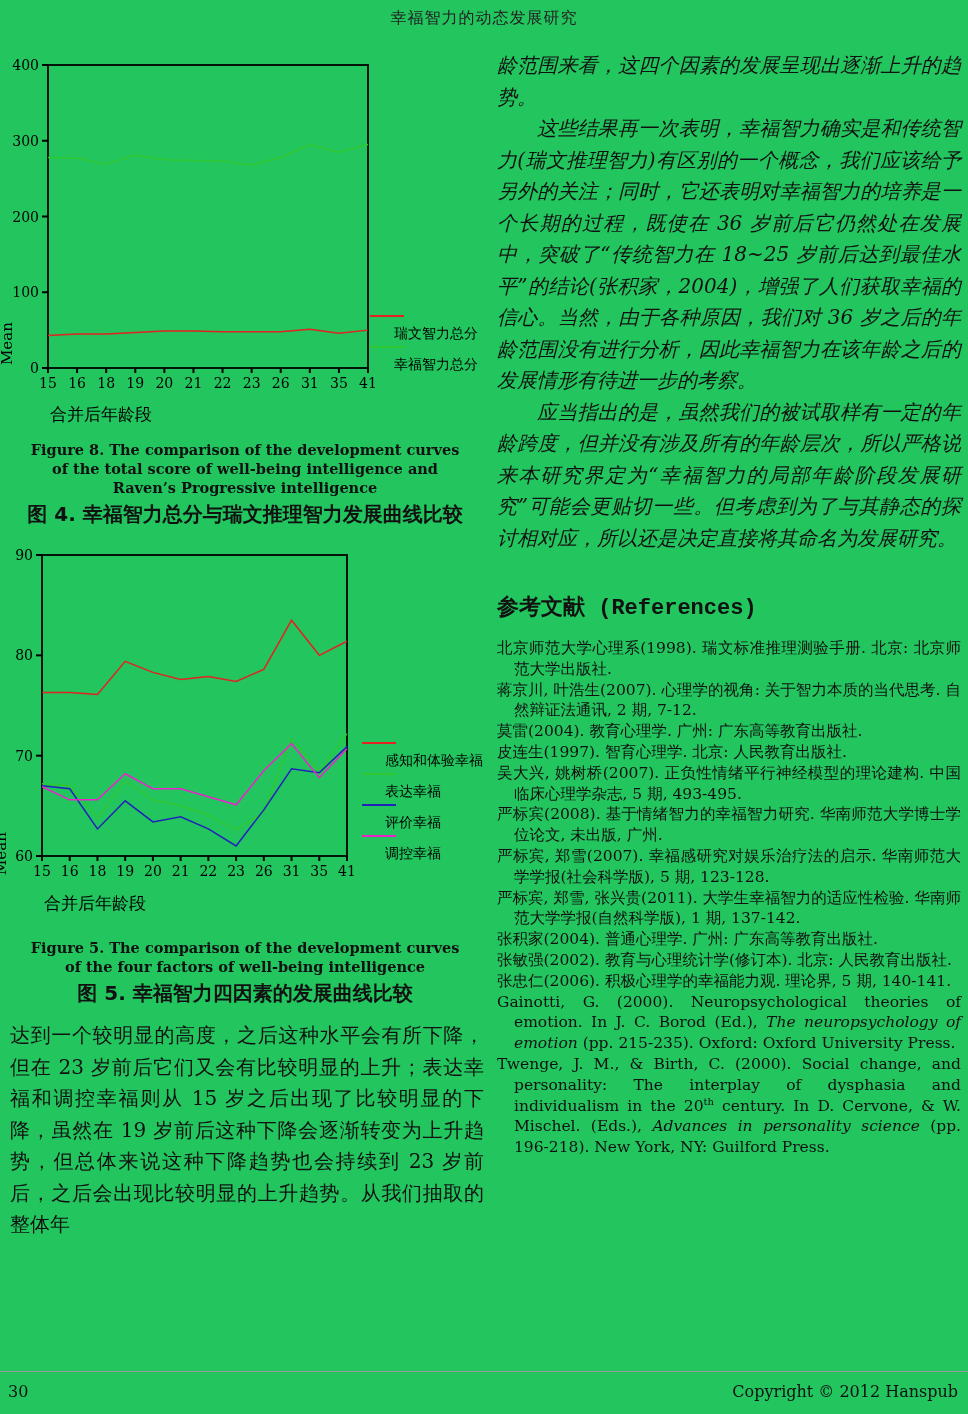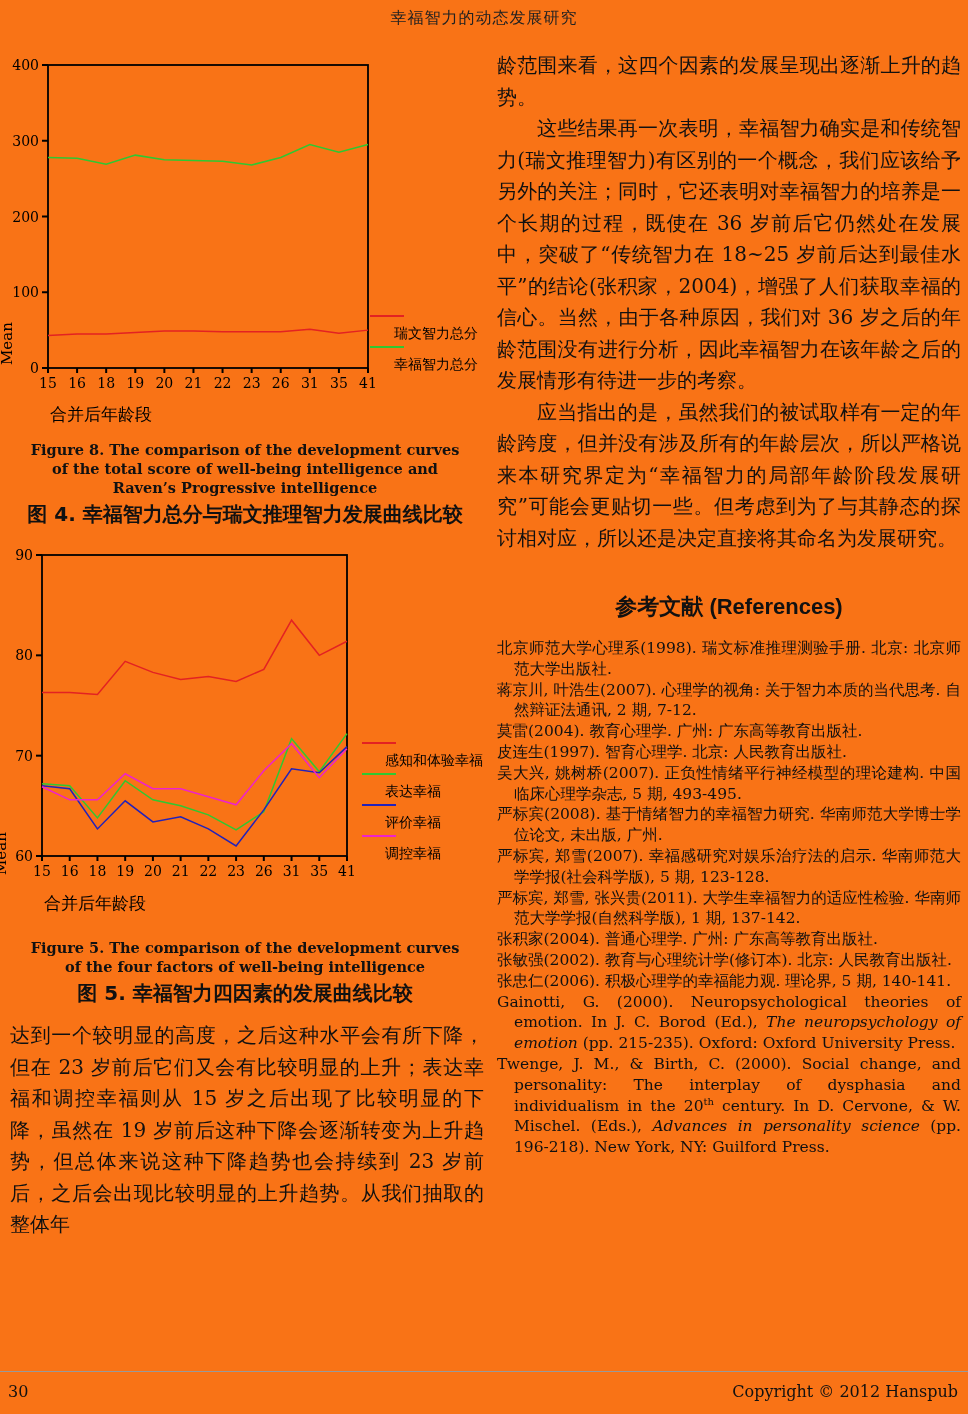--- a/index.html
+++ b/index.html
@@ -1,31 +1,31 @@
 <!DOCTYPE html>
 <html><head>
 <meta charset="utf-8">
 <style>
   html,body{margin:0;padding:0;background:#ffffff;}
-  .page{position:relative;width:968px;height:1414px;background:#f97316;overflow:hidden;
+  .page{position:relative;width:968px;height:1414px;background:#22c55e;overflow:hidden;
         font-family:"DejaVu Serif","Liberation Serif",serif;color:#111;}
   .page-header{position:absolute;top:8px;left:0;width:968px;text-align:center;
         font-size:16px;letter-spacing:1px;color:#222;}
   svg.chart{position:absolute;overflow:visible;}
   svg.chart text{font-family:"DejaVu Serif","Liberation Serif",serif;fill:#000;}
   .caption{position:absolute;left:5px;width:480px;text-align:center;font-weight:bold;}
   .cap-en{font-size:14.5px;line-height:19px;max-width:430px;margin:0 auto;}
   .cap-zh{font-size:20px;margin-top:4px;font-family:"DejaVu Sans","Liberation Sans",sans-serif;}
   .body-text{font-size:20px;line-height:31.5px;text-align:justify;margin:0;}
   .left-body{position:absolute;}
   .right-col{position:absolute;}
-  .right-col p{margin:0;}
+  .right-col p{margin:0;font-style:italic;}
   .indent{text-indent:2em;}
   .refs-heading{font-size:22px;font-weight:bold;margin:38px 0 16px 0;
-        font-family:Liberation Sans, sans-serif;text-align:center;}
+        font-family:Liberation Mono, monospace;}
   .refs{margin:0;}
   .ref{font-size:15.5px;line-height:20.8px;text-align:justify;
         padding-left:17px;text-indent:-17px;margin:0;}
   .ref .b{font-weight:normal;}
   .ref .i{font-style:italic;}
   .ref sup{font-size:10px;line-height:0;}
   .footer-line{position:absolute;top:1371px;left:0;width:968px;border-top:1px solid #999;}
   .footer-page{position:absolute;top:1382px;left:8px;font-size:16px;}
   .footer-copy{position:absolute;top:1382px;right:10px;font-size:16px;}
 </style>

